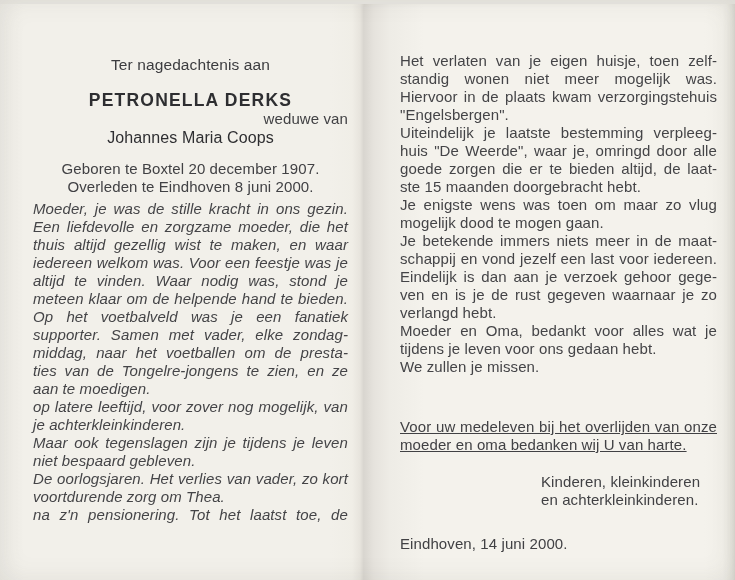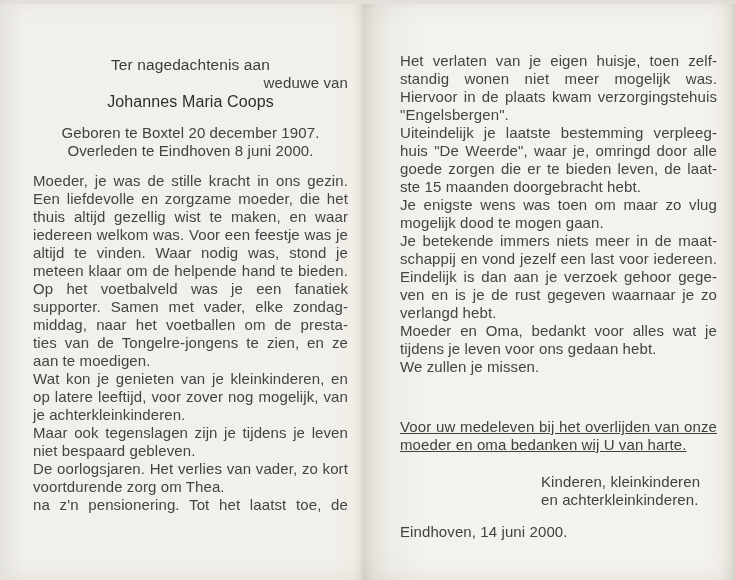--- a/index.html
+++ b/index.html
@@ -55,73 +55,73 @@
     font-weight: bold; letter-spacing: 1.2px;
     color: #2e2e31;
     margin-top: 16px;
   }
   .relation { font-size: 15px; line-height: 18px; text-align: right; }
   .spouse {
     font-size: 16px; line-height: 19px;
     font-weight: normal; color: #2e2e31;
   }
   .dates { margin-top: 13px; }
-  .body-block { margin-top: 12px; color: #444447; }
+  .body-block { margin-top: 4px; color: #444447; font-style: italic; }
   .right-body { color: #444447; }
   .ack-block { margin-top: 42px; text-decoration: underline; }
   .sig-block { margin-top: 19px; padding-left: 141px; }
-  .date-line { margin-top: 14px; }
+  .date-line { margin-top: 26px; }
 </style>
 </head>
 <body>
 
 <div class="spread">
 
   <div class="page page-left">
     <div class="head">
       <div class="ln dedication">Ter nagedachtenis aan</div>
+      <div class="ln name">PETRONELLA DERKS</div>
       <div class="ln relation">weduwe van</div>
       <div class="ln spouse">Johannes Maria Coops</div>
       <div class="dates">
         <div class="ln">Geboren te Boxtel 20 december 1907.</div>
         <div class="ln">Overleden te Eindhoven 8 juni 2000.</div>
       </div>
     </div>
     <div class="body-block">
       <div class="ln j">Moeder, je was de stille kracht in ons gezin.</div>
       <div class="ln j">Een liefdevolle en zorgzame moeder, die het</div>
       <div class="ln j">thuis altijd gezellig wist te maken, en waar</div>
       <div class="ln j">iedereen welkom was. Voor een feestje was je</div>
       <div class="ln j">altijd te vinden. Waar nodig was, stond je</div>
       <div class="ln j">meteen klaar om de helpende hand te bieden.</div>
       <div class="ln j">Op het voetbalveld was je een fanatiek</div>
       <div class="ln j">supporter. Samen met vader, elke zondag-</div>
       <div class="ln j">middag, naar het voetballen om de presta-</div>
       <div class="ln j">ties van de Tongelre-jongens te zien, en ze</div>
       <div class="ln">aan te moedigen.</div>
-      <div class="ln j">Wat kon je genieten van je kleinkinderen, en</div>
       <div class="ln j">op latere leeftijd, voor zover nog mogelijk, van</div>
       <div class="ln">je achterkleinkinderen.</div>
       <div class="ln j">Maar ook tegenslagen zijn je tijdens je leven</div>
       <div class="ln">niet bespaard gebleven.</div>
       <div class="ln j">De oorlogsjaren. Het verlies van vader, zo kort</div>
       <div class="ln">voortdurende zorg om Thea.</div>
       <div class="ln j">na z'n pensionering. Tot het laatst toe, de</div>
     </div>
   </div>
 
   <div class="page page-right">
     <div class="right-body">
       <div class="ln j">Het verlaten van je eigen huisje, toen zelf-</div>
       <div class="ln j">standig wonen niet meer mogelijk was.</div>
       <div class="ln j">Hiervoor in de plaats kwam verzorgingstehuis</div>
       <div class="ln">"Engelsbergen".</div>
       <div class="ln j">Uiteindelijk je laatste bestemming verpleeg-</div>
       <div class="ln j">huis "De Weerde", waar je, omringd door alle</div>
-      <div class="ln j">goede zorgen die er te bieden leven, de laat-</div>
+      <div class="ln j">goede zorgen die er te bieden altijd, de laat-</div>
       <div class="ln">ste 15 maanden doorgebracht hebt.</div>
       <div class="ln j">Je enigste wens was toen om maar zo vlug</div>
       <div class="ln">mogelijk dood te mogen gaan.</div>
       <div class="ln j">Je betekende immers niets meer in de maat-</div>
       <div class="ln j">schappij en vond jezelf een last voor iedereen.</div>
       <div class="ln j">Eindelijk is dan aan je verzoek gehoor gege-</div>
       <div class="ln j">ven en is je de rust gegeven waarnaar je zo</div>
       <div class="ln">verlangd hebt.</div>
       <div class="ln j">Moeder en Oma, bedankt voor alles wat je</div>
       <div class="ln">tijdens je leven voor ons gedaan hebt.</div>

